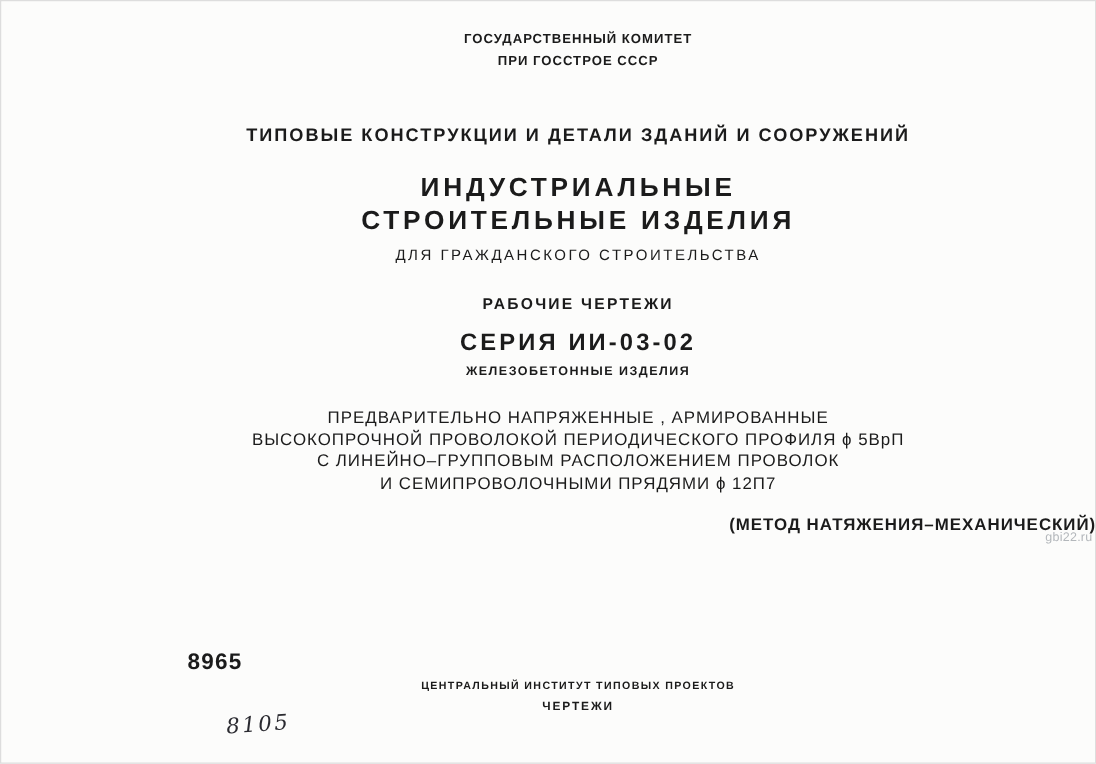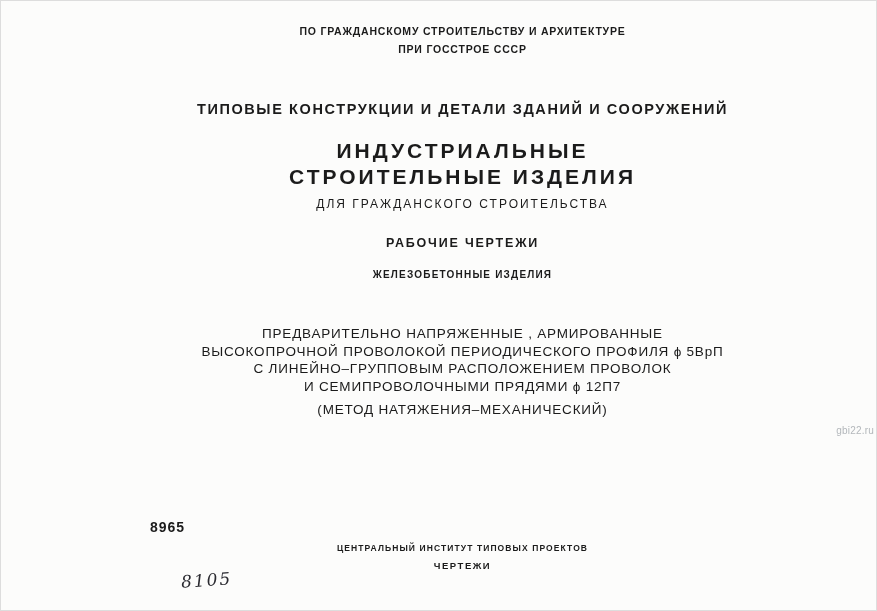--- a/index.html
+++ b/index.html
@@ -33,58 +33,59 @@
 
   
   .series{top:263px;line-height:23px;}
   .series .s1{font-weight:bold;font-size:19px;letter-spacing:2.5px;}
   .series .s2{font-weight:bold;font-size:10px;letter-spacing:1.2px;}
 
   
   .album{top:325px;line-height:17.5px;}
   .album .a-head{font-weight:bold;font-size:14px;letter-spacing:1.5px;margin-bottom:1px;}
   .album .a-line{font-weight:normal;font-size:13.5px;letter-spacing:0.8px;}
-  .album .a-method{font-weight:normal;font-size:13.5px;letter-spacing:0.8px;margin-top:6px;}
+  .album .a-method{font-weight:bold;font-size:13.5px;letter-spacing:0.8px;margin-top:16px;text-align:right;}
 
   
-  .order-number{position:absolute;left:150px;top:519px;font-weight:bold;font-size:14px;letter-spacing:1px;}
+  .order-number{position:absolute;left:150px;top:519px;font-weight:bold;font-size:18px;letter-spacing:1px;}
   .institute{top:540px;font-weight:bold;font-size:8.5px;letter-spacing:1.1px;line-height:17px;}
   .institute .city{font-size:9.5px;letter-spacing:1.5px;}
   .handwritten{
     position:absolute;left:181px;top:570px;
     font-family:"DejaVu Serif", serif;font-style:italic;
     font-size:17px;letter-spacing:2px;color:#2a2a30;
     transform:rotate(-4deg);
   }
   .watermark{
     position:absolute;right:3px;top:425px;
     font-size:10px;color:var(--wm,#b3b7bb);letter-spacing:0.2px;text-align:right;
   }
 </style>
 </head>
 <body>
 
 <div class="page" style="--paper: #fcfcfb; --ink: #1b1b1b; --wm: #b3b7bb;">
 
   <div class="block hdr">
-    <div>ПО ГРАЖДАНСКОМУ СТРОИТЕЛЬСТВУ И АРХИТЕКТУРЕ</div>
+    <div>ГОСУДАРСТВЕННЫЙ КОМИТЕТ</div>
     <div>ПРИ ГОССТРОЕ СССР</div>
   </div>
 
   <div class="block banner">ТИПОВЫЕ КОНСТРУКЦИИ И ДЕТАЛИ ЗДАНИЙ И СООРУЖЕНИЙ</div>
 
   <div class="block title">
     <div class="t1">ИНДУСТРИАЛЬНЫЕ</div>
     <div class="t1">СТРОИТЕЛЬНЫЕ ИЗДЕЛИЯ</div>
     <div class="t2">ДЛЯ ГРАЖДАНСКОГО СТРОИТЕЛЬСТВА</div>
   </div>
 
   <div class="block doctype">РАБОЧИЕ ЧЕРТЕЖИ</div>
 
   <div class="block series">
+    <div class="s1">СЕРИЯ ИИ-03-02</div>
     <div class="s2">ЖЕЛЕЗОБЕТОННЫЕ ИЗДЕЛИЯ</div>
   </div>
 
   <div class="block album">
     <div class="a-line">ПРЕДВАРИТЕЛЬНО НАПРЯЖЕННЫЕ , АРМИРОВАННЫЕ</div>
     <div class="a-line">ВЫСОКОПРОЧНОЙ ПРОВОЛОКОЙ ПЕРИОДИЧЕСКОГО ПРОФИЛЯ ϕ 5ВрП</div>
     <div class="a-line">С ЛИНЕЙНО–ГРУППОВЫМ РАСПОЛОЖЕНИЕМ ПРОВОЛОК</div>
     <div class="a-line">И СЕМИПРОВОЛОЧНЫМИ ПРЯДЯМИ ϕ 12П7</div>
     <div class="a-method">(МЕТОД НАТЯЖЕНИЯ–МЕХАНИЧЕСКИЙ)</div>
   </div>

